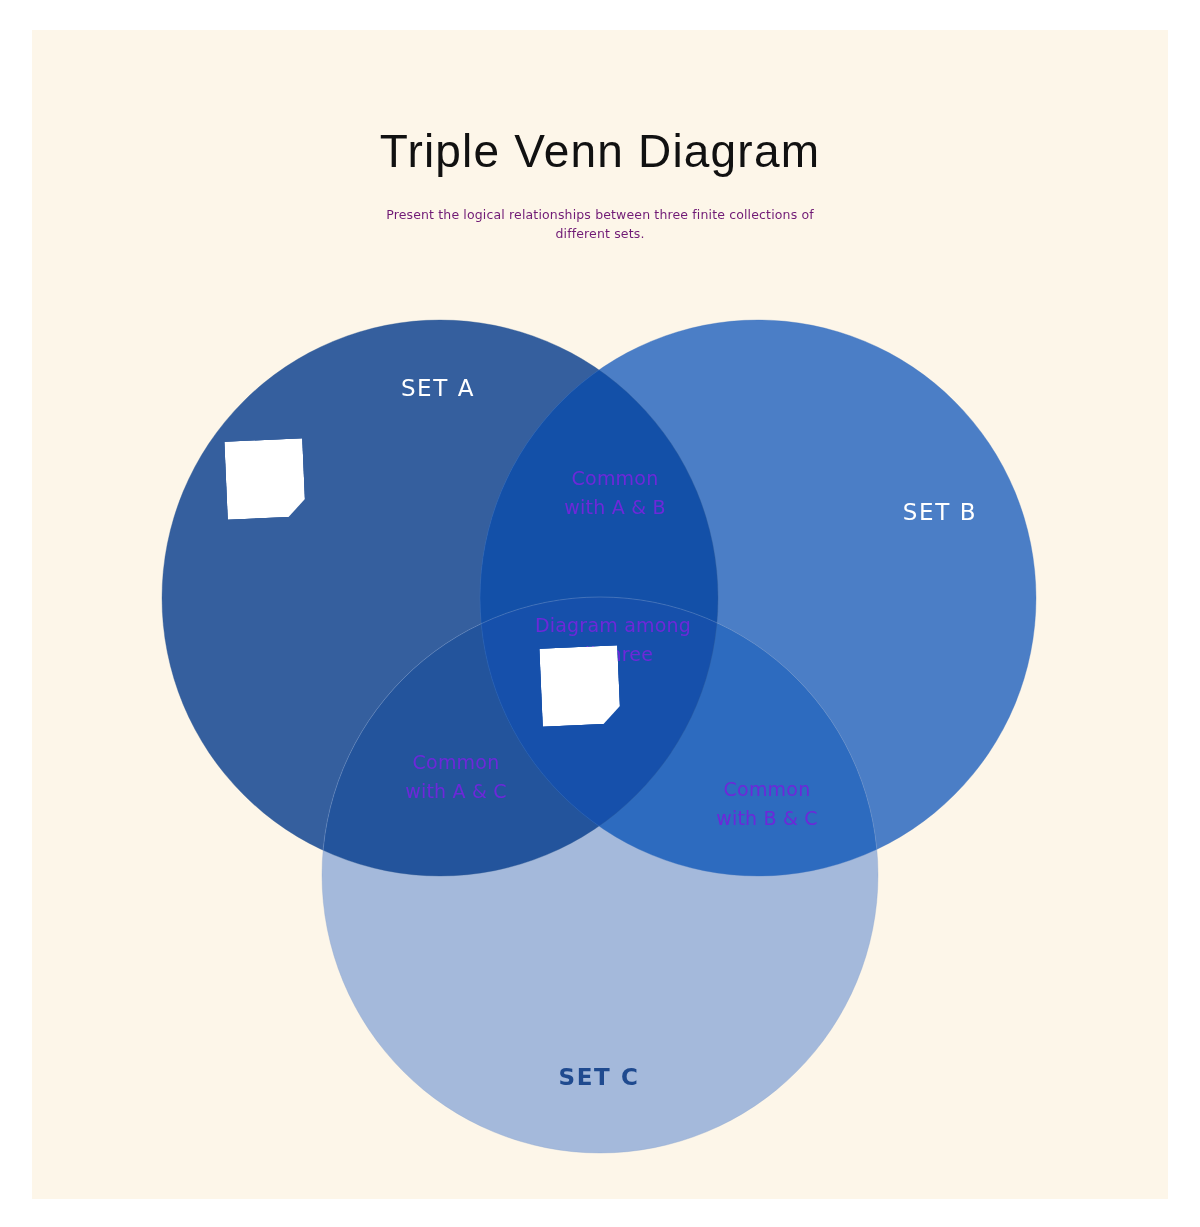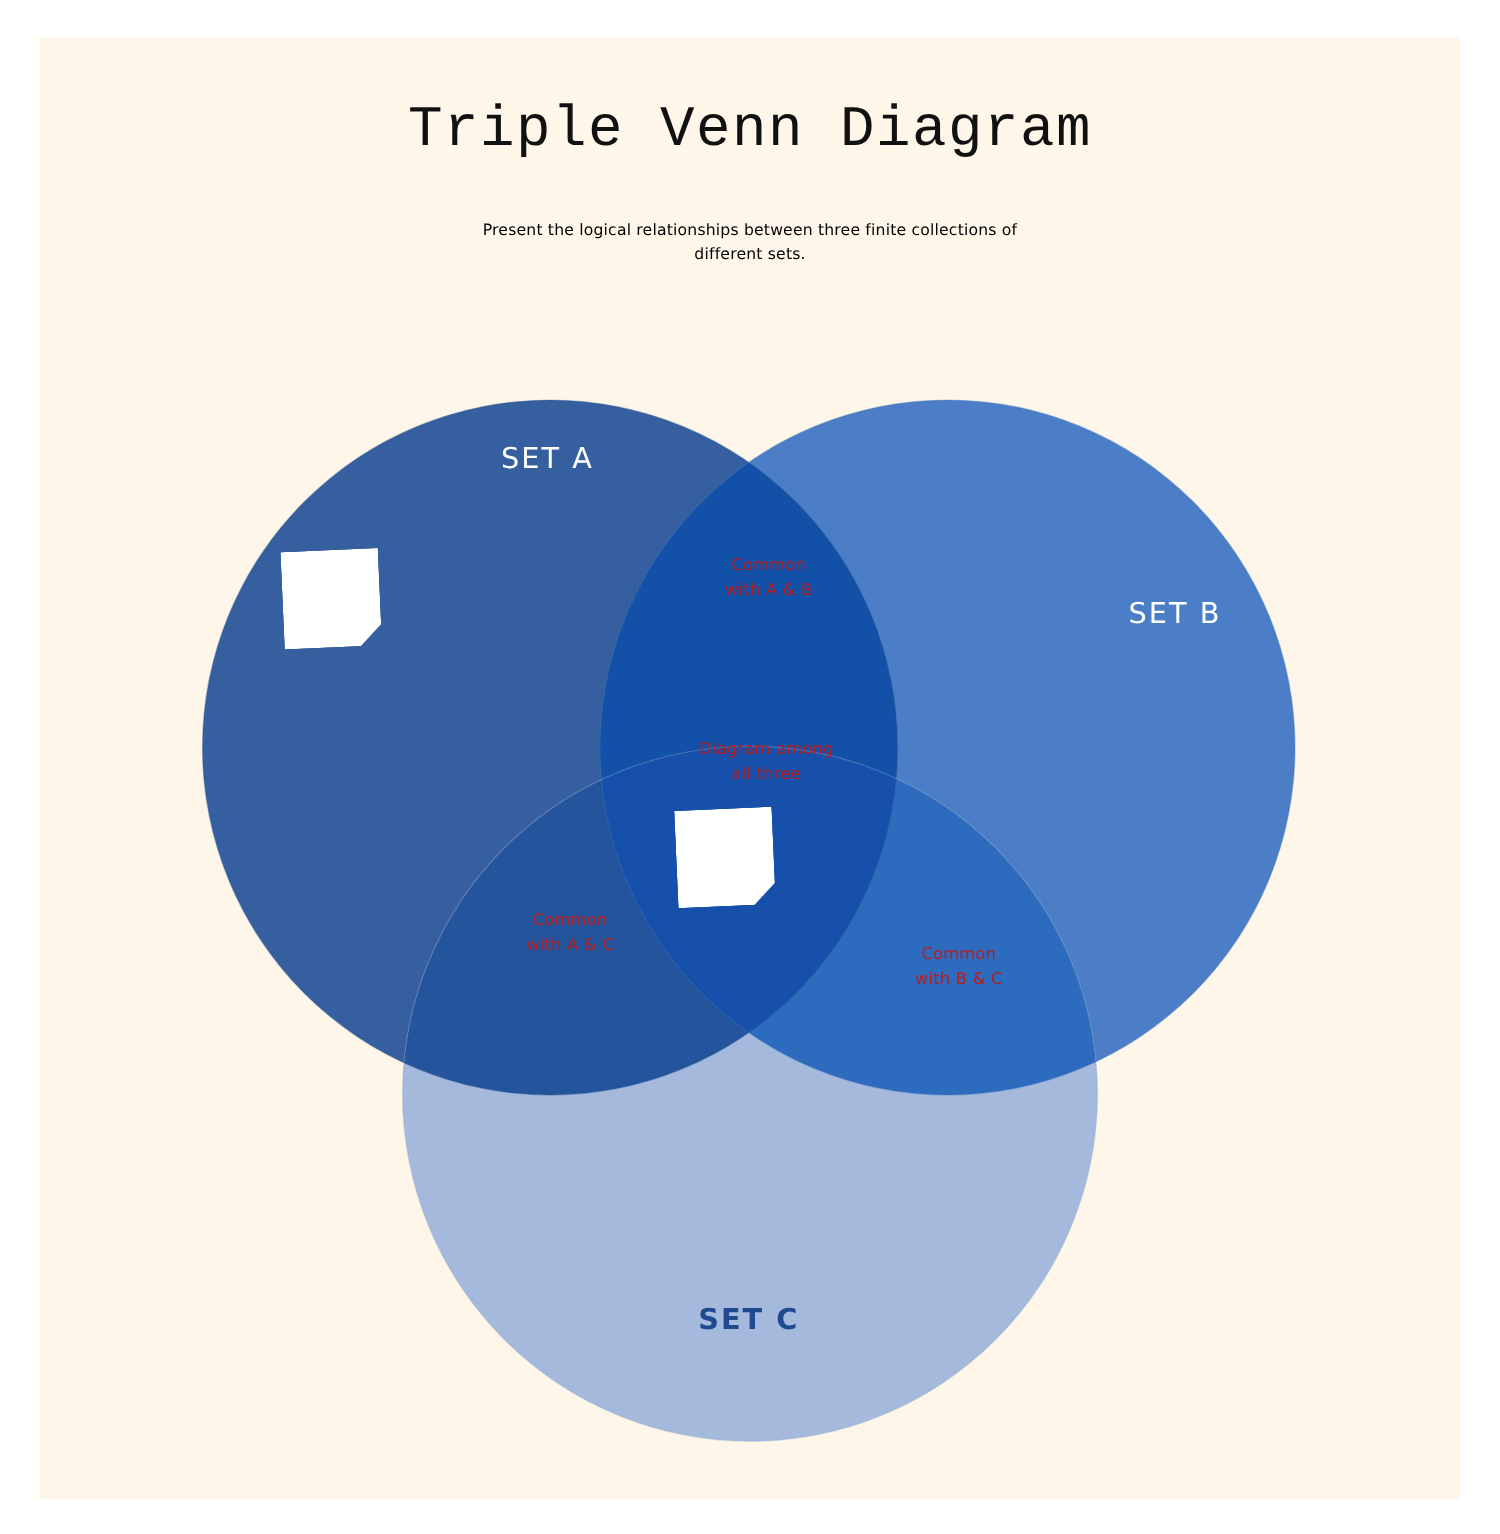--- a/index.html
+++ b/index.html
@@ -37,38 +37,38 @@
   #header {
     position: absolute;
     left: 0;
     top: 0;
     width: 1136px;
     text-align: center;
     pointer-events: none;
   }
   #title {
     margin: 0;
-    padding-top: 49px;
-    font-family: Liberation Mono, monospace;
+    padding-top: 96px;
+    font-family: Liberation Sans, sans-serif;
     font-size: 46px;
     font-weight: 400;
     letter-spacing: 1.2px;
     color: #111111;
     line-height: 1.1;
   }
   #subtitle {
-    margin: 16px auto;
+    margin: 0 auto;
     padding-top: 28px;
     width: 430px;
     font-family: "DejaVu Sans", "Liberation Sans", sans-serif;
     font-size: 12.5px;
     font-weight: 400;
     letter-spacing: 0.15px;
     line-height: 1.55;
-    color: #000000;
+    color: #701a75;
   }
 
   
   #venn-stage {
     position: absolute;
     left: 0;
     top: 0;
     width: 1136px;
     height: 1169px;
   }
@@ -81,36 +81,37 @@
     display: block;
   }
 
   
   .venn-label {
     position: absolute;
     text-align: center;
     pointer-events: none;
     white-space: pre-line;
     font-family: "DejaVu Sans", "Liberation Sans", sans-serif;
+    margin-top: 21px;
   }
   .set-label {
     font-size: 23px;
     letter-spacing: 1.6px;
     font-weight: 400;
     color: #ffffff;
   }
   .set-label.dark {
     color: #1f4a8f;
   }
   .region-label {
-    font-size: 13px;
+    font-size: 19px;
     line-height: 1.55;
     letter-spacing: 0.2px;
     font-weight: 400;
-    color: #b91c1c;
+    color: #6d28d9;
   }
 
   
   .sticky-note {
     position: absolute;
     background: #ffffff;
     width: 78px;
     height: 78px;
     clip-path: polygon(0% 0%, 100% 0%, 100% 78%, 78% 100%, 0% 100%);
   }

